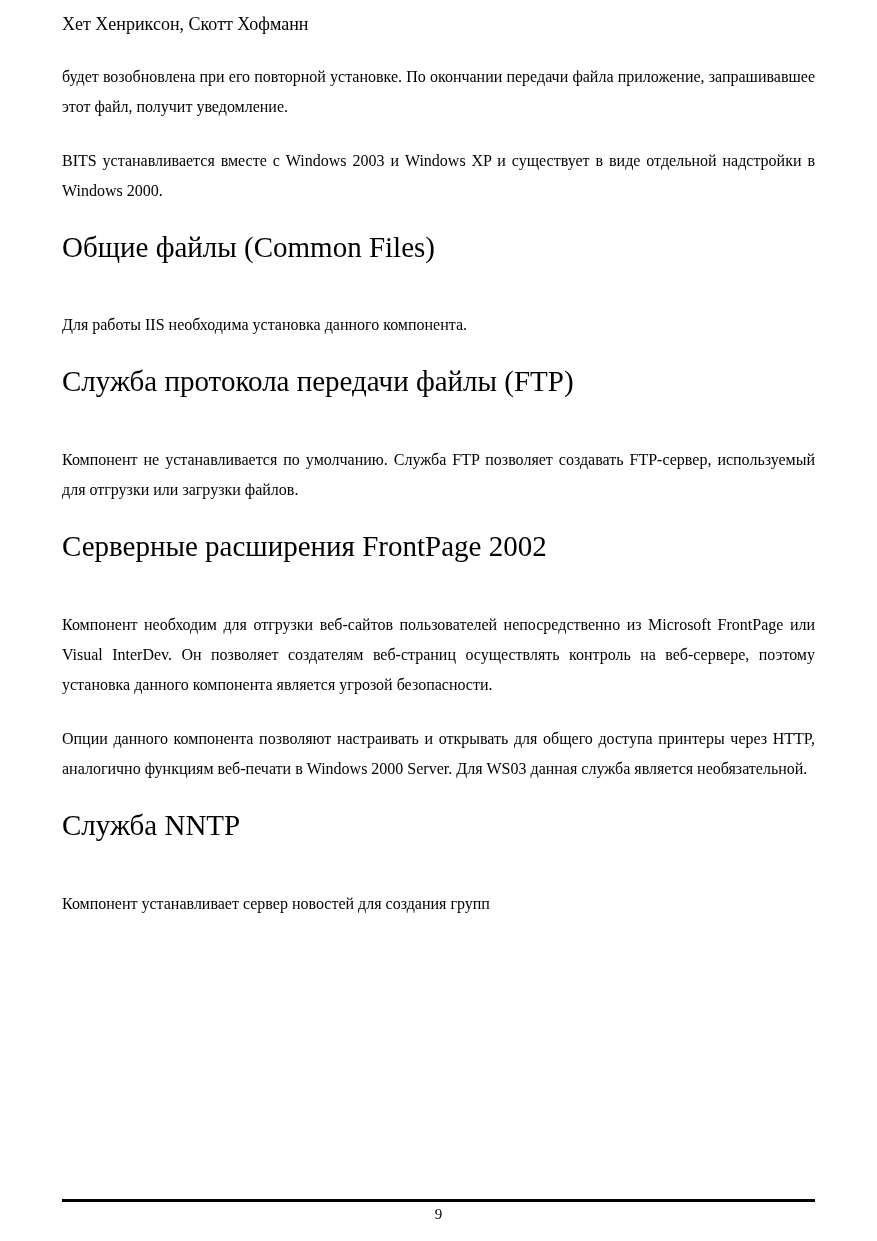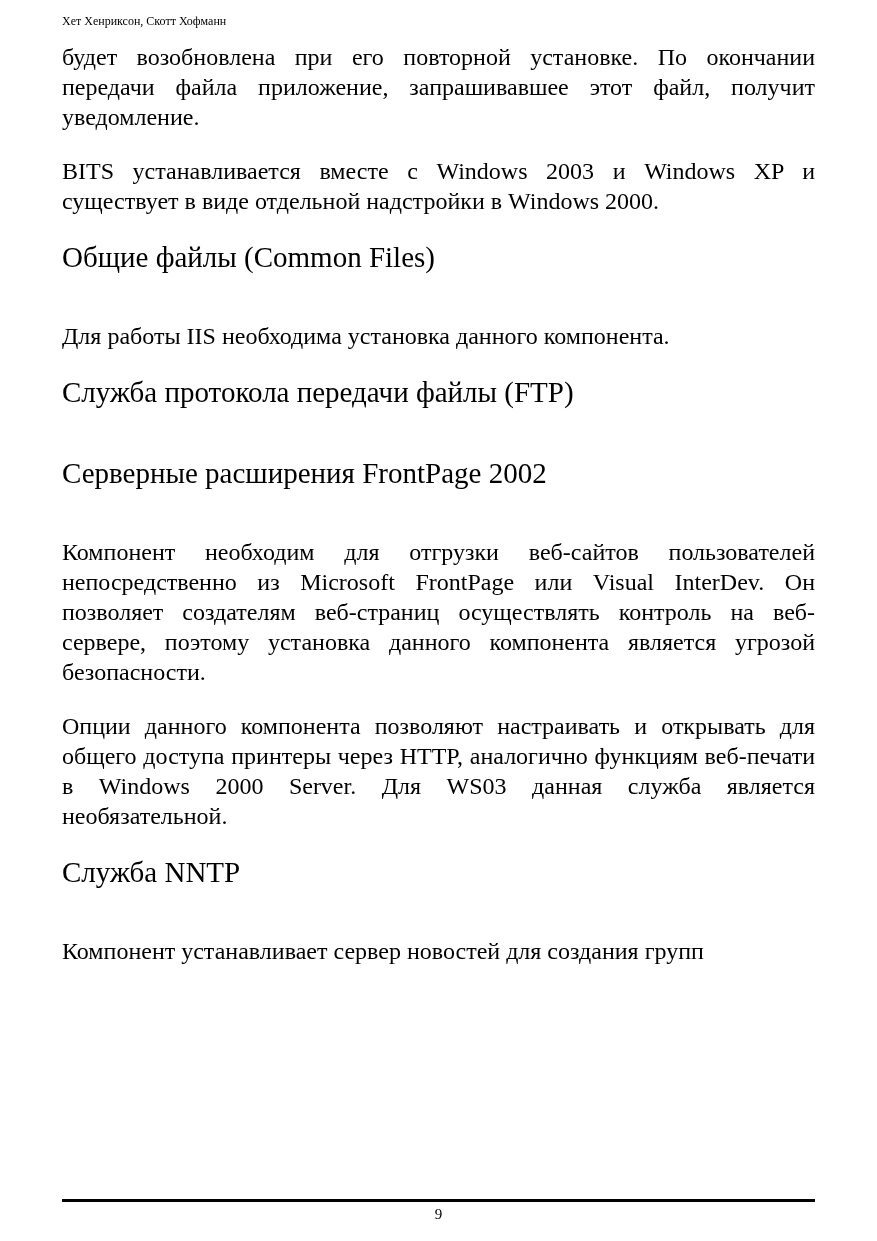--- a/index.html
+++ b/index.html
@@ -16,28 +16,28 @@
     background: #ffffff;
     font-family: "Liberation Serif", serif;
     box-sizing: border-box;
     padding: 14px 62px 0 62px;
     overflow: hidden;
   }
   .running-header {
     display: flex;
     justify-content: space-between;
     align-items: flex-start;
-    font-size: 12px;
+    font-size: 18px;
     line-height: 1.2;
-    margin-bottom: 14px;
+    margin-bottom: 26px;
   }
   .running-header .authors { text-align: left; }
   .running-header .book-title { text-align: right; }
   .para {
-    font-size: 24px;
+    font-size: 16px;
     line-height: 30px;
     text-align: justify;
     margin: 0 0 24px 0;
   }
   .section-heading {
     font-size: 29px;
     font-weight: normal;
     line-height: 1.2;
     margin: 22px 0 46px 0;
     text-align: left;
@@ -68,20 +68,21 @@
   </div>
 
   <div class="content">
     <p class="para">будет возобновлена при его повторной установке. По окончании передачи файла приложение, запрашивавшее этот файл, получит уведомление.</p>
     <p class="para">BITS устанавливается вместе с Windows 2003 и Windows XP и существует в виде отдельной надстройки в Windows 2000.</p>
 
     <h2 class="section-heading">Общие файлы (Common Files)</h2>
     <p class="para">Для работы IIS необходима установка данного компонента.</p>
 
     <h2 class="section-heading">Служба протокола передачи файлы (FTP)</h2>
+    <p class="para">Компонент не устанавливается по умолчанию. Служба FTP позволяет создавать FTP-сервер, используемый для отгрузки или загрузки файлов.</p>
 
     <h2 class="section-heading">Серверные расширения FrontPage 2002</h2>
     <p class="para">Компонент необходим для отгрузки веб-сайтов пользователей непосредственно из Microsoft FrontPage или Visual InterDev. Он позволяет создателям веб-страниц осуществлять контроль на веб-сервере, поэтому установка данного компонента является угрозой безопасности.</p>
 
     <p class="para">Опции данного компонента позволяют настраивать и открывать для общего доступа принтеры через HTTP, аналогично функциям веб-печати в Windows 2000 Server. Для WS03 данная служба является необязательной.</p>
 
     <h2 class="section-heading">Служба NNTP</h2>
     <p class="para">Компонент устанавливает сервер новостей для создания групп</p>
   </div>
 

